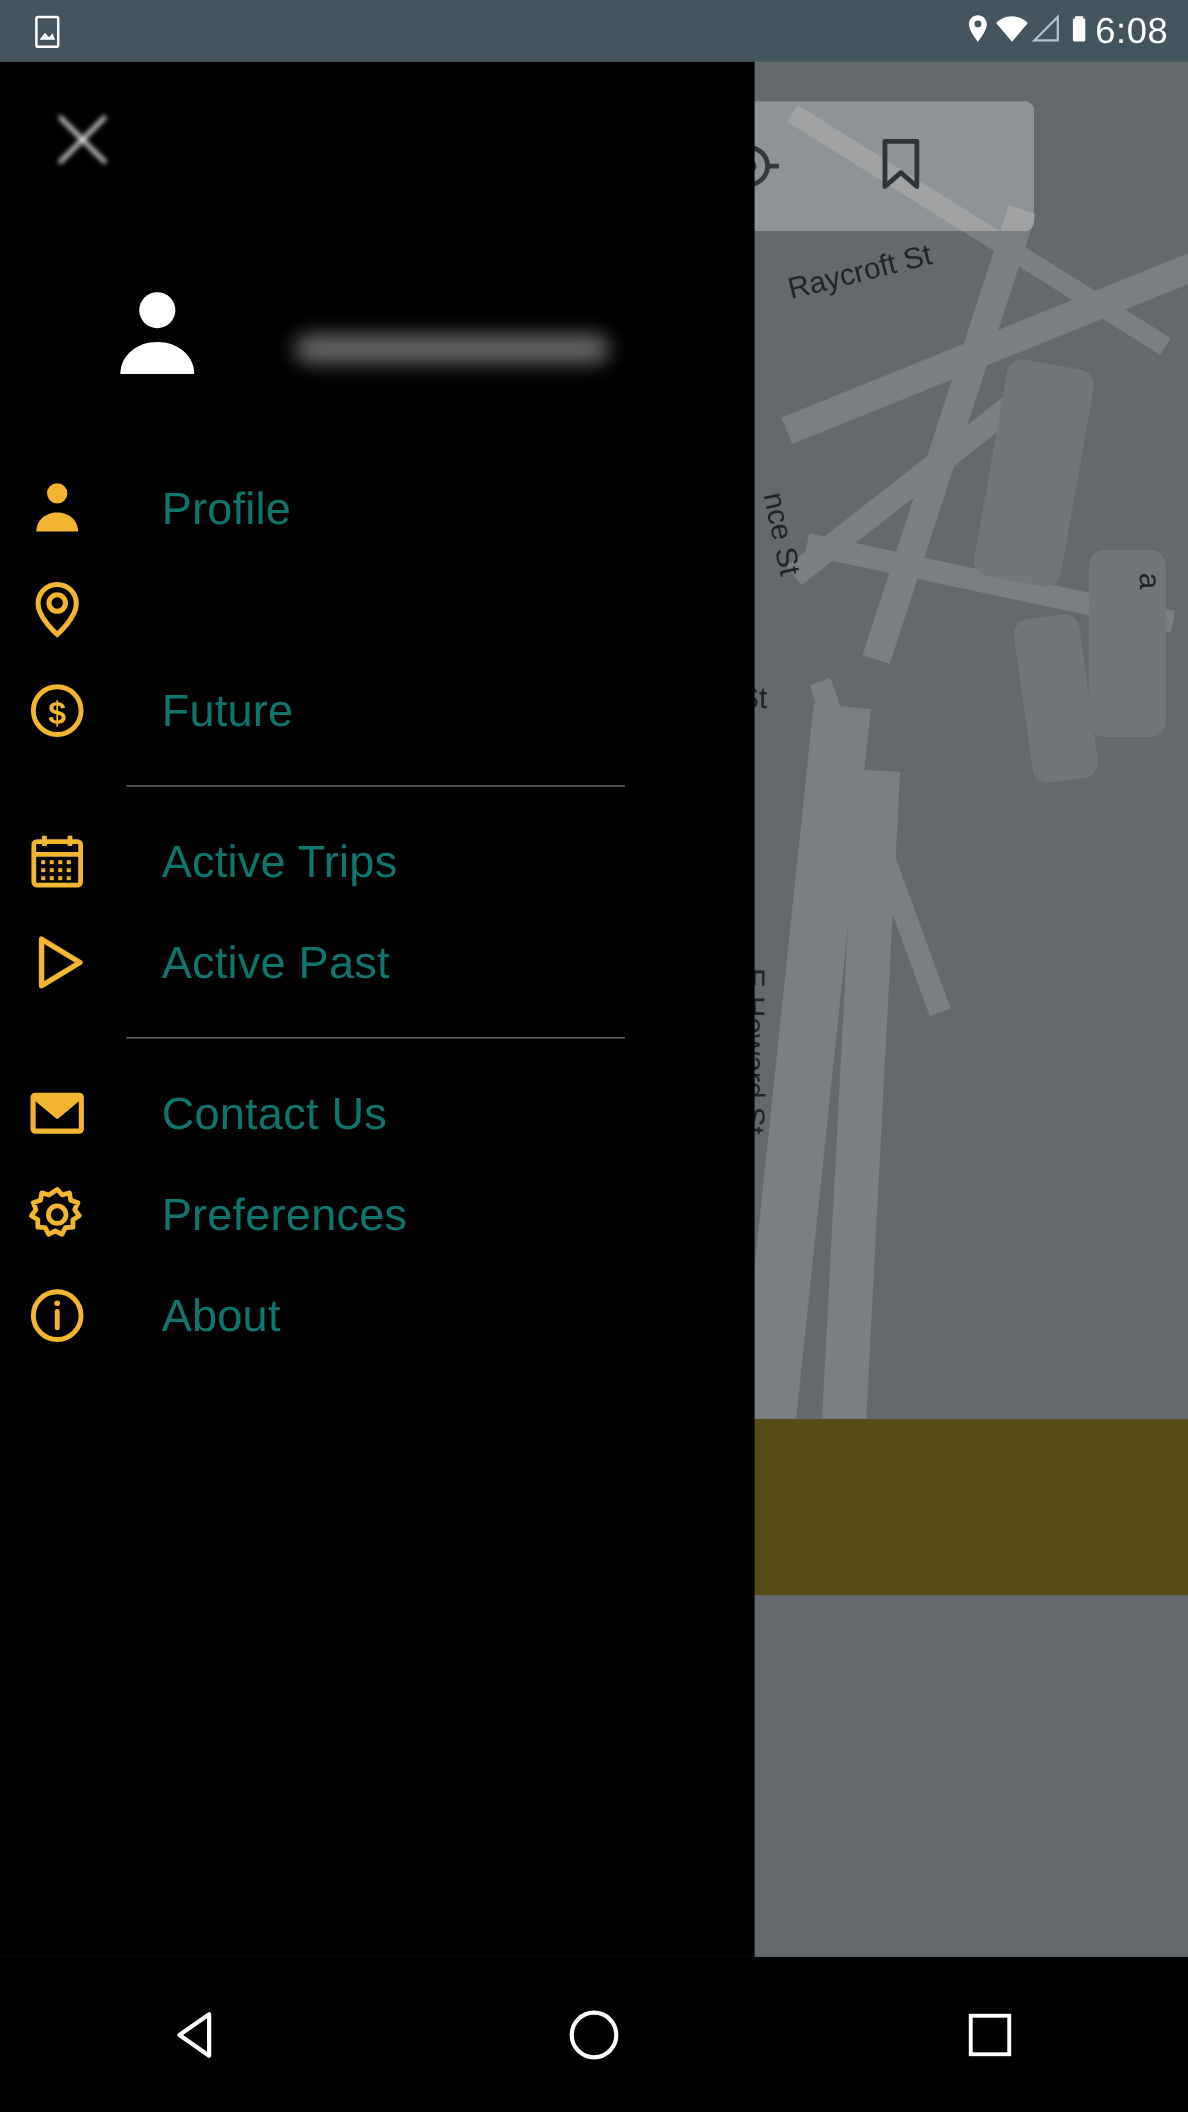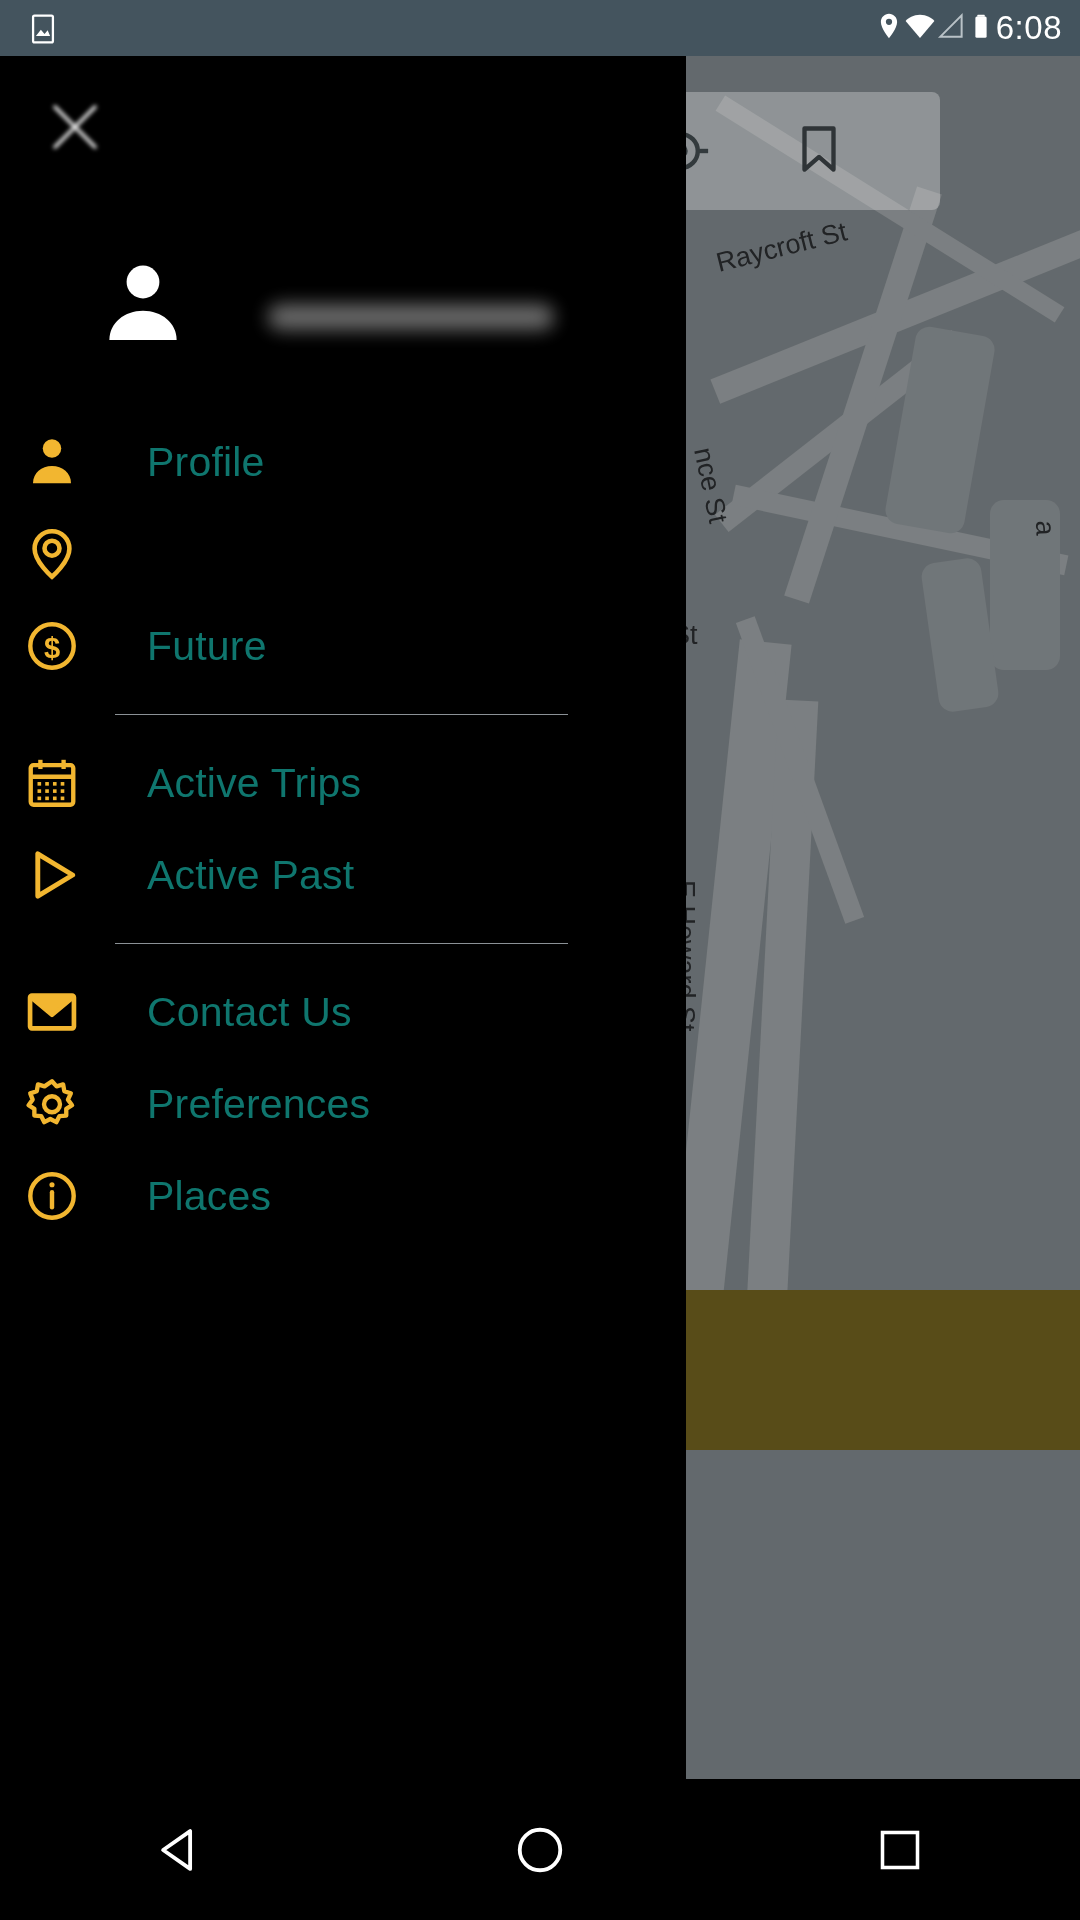--- a/index.html
+++ b/index.html
@@ -295,21 +295,21 @@
       </div>
 
       <div class="menu-item">
         <span class="menu-icon">
           <svg viewBox="0 0 24 24" width="56" height="56" fill="none" stroke="#f2b630" stroke-width="1.9" stroke-linecap="round">
             <circle cx="12" cy="12" r="9.3"></circle>
             <circle cx="12" cy="7.2" r="1.1" fill="#f2b630" stroke="none"></circle>
             <line x1="12" y1="10.4" x2="12" y2="16.8"></line>
           </svg>
         </span>
-        <span class="menu-label">Places</span>
+        <span class="menu-label">About</span>
       </div>
 
     </div>
   </div>
 
   <div id="nav-bar">
     <div class="nav-btn">
       <svg viewBox="0 0 24 24" width="54" height="54" fill="none" stroke="#ffffff" stroke-width="1.7" stroke-linejoin="round">
         <path d="M16.5 3.6v16.8L4.5 12z"></path>
       </svg>

